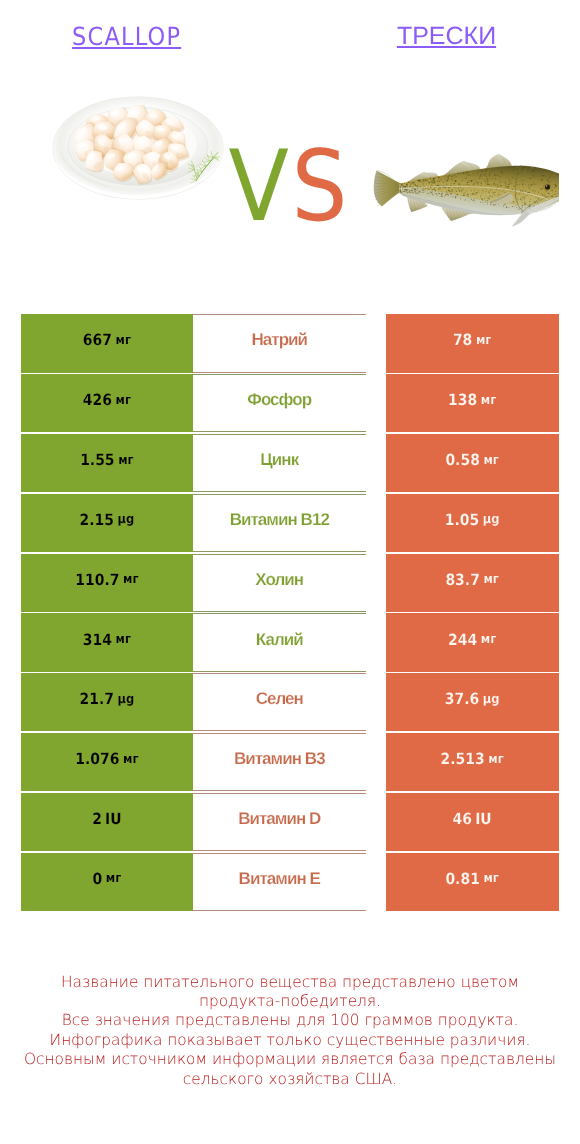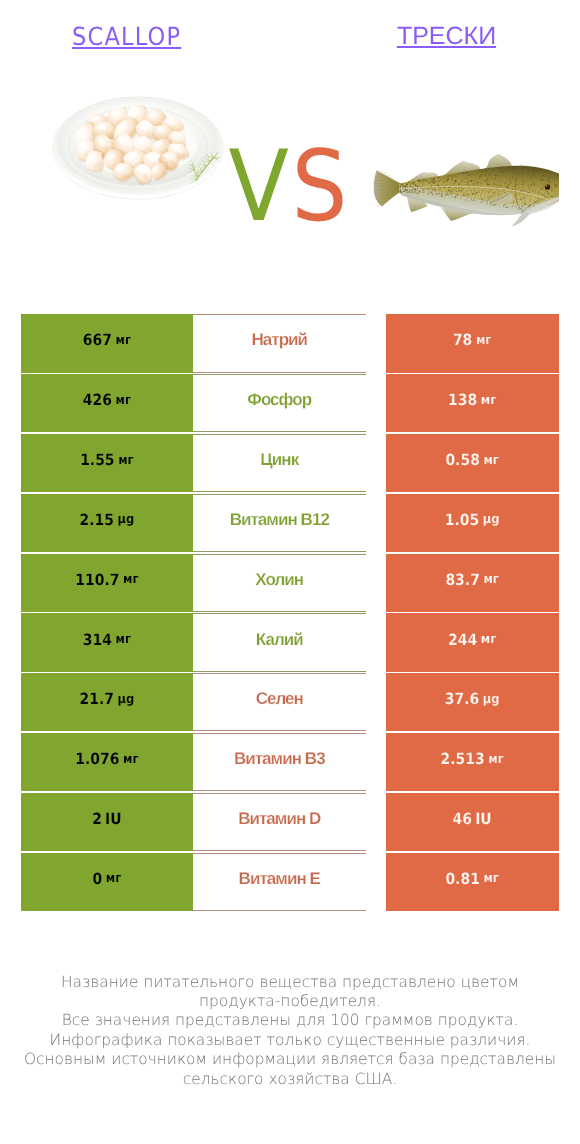--- a/index.html
+++ b/index.html
@@ -37,21 +37,21 @@
   .unit.iu{font-size:15.5px;margin-left:3.2px;}
   .lbl{font-family:"Liberation Sans",sans-serif;font-weight:700;font-size:17px;letter-spacing:-0.95px;}
   .win-left .c-mid{border-color:#8B9A62;}
   .win-left .lbl{color:#7FA031;}
   .win-right .c-mid{border-color:#B58B7D;}
   .win-right .lbl{color:#C66A4B;}
 
   
   .footer{position:absolute;left:0;top:972.5px;width:580px;text-align:center;
           font-family:"DejaVu Sans",sans-serif;font-weight:200;
-          font-size:15.35px;line-height:19.4px;color:#737373;letter-spacing:0.02px;}
+          font-size:15.35px;line-height:19.4px;color:#b91c1c;letter-spacing:0.02px;}
   .footer div{white-space:nowrap;}
 </style>
 </head>
 <body>
 
 <div class="page">
 
   <div class="title title-left">SCALLOP</div>
   <div class="title title-right">ТРЕСКИ</div>
 

